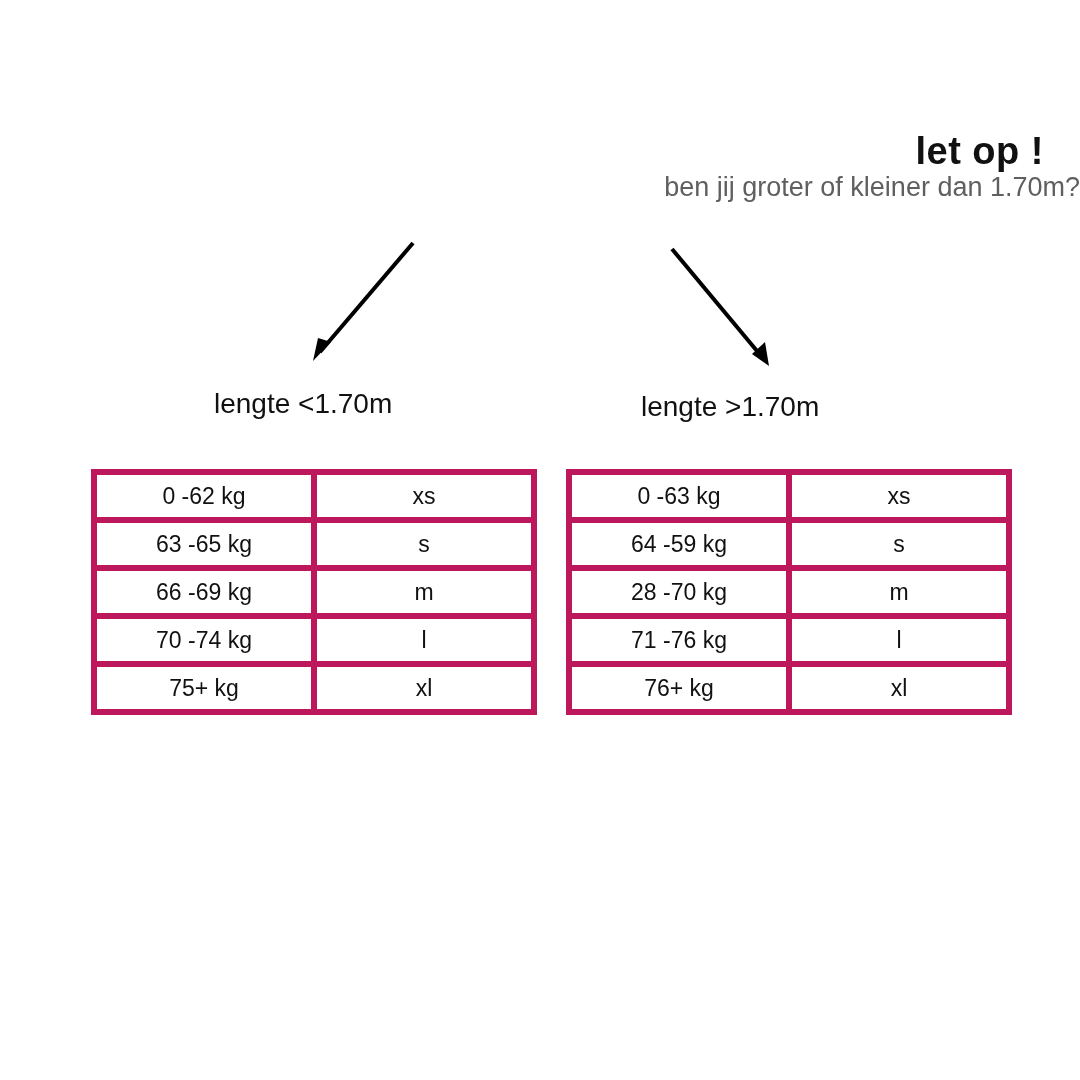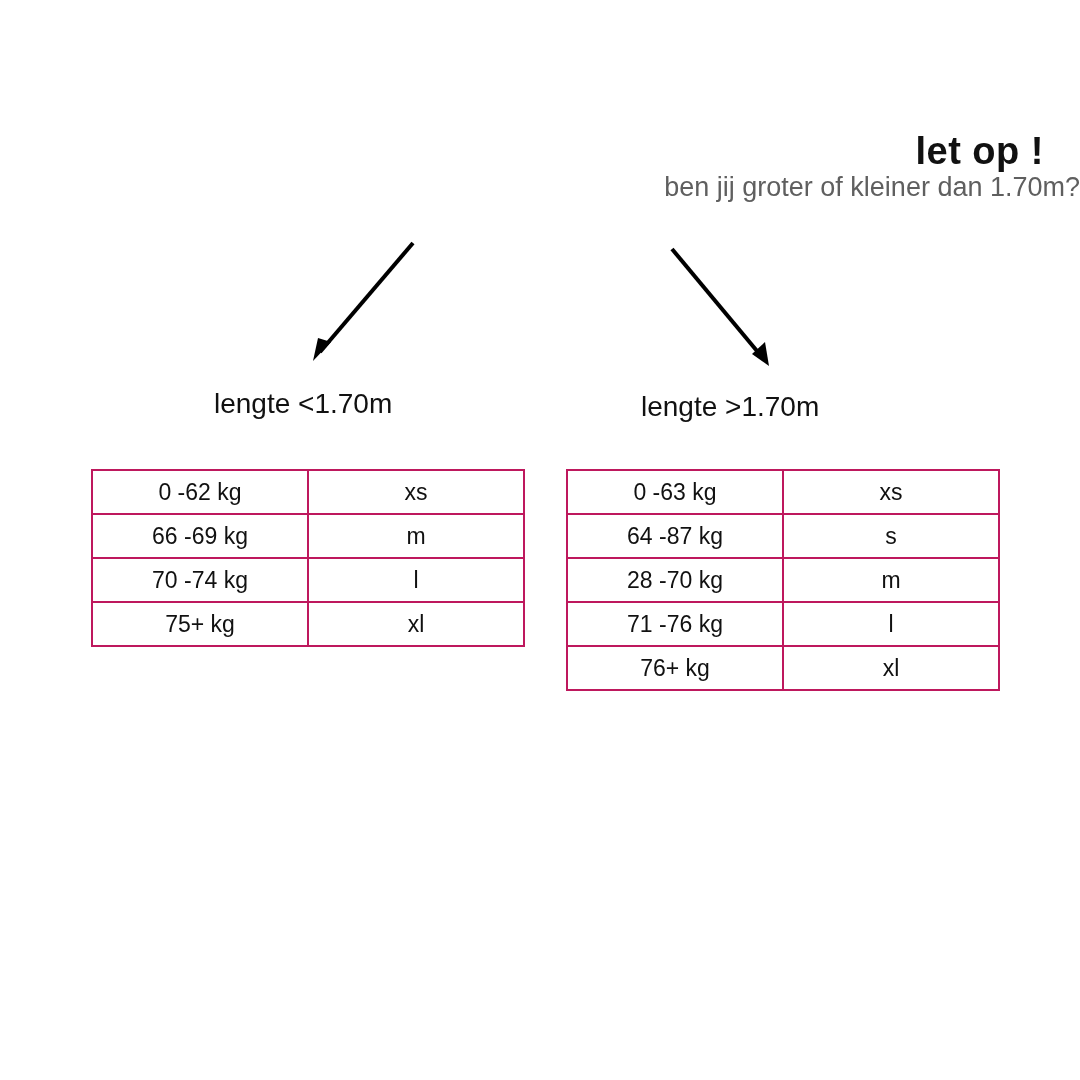--- a/index.html
+++ b/index.html
@@ -83,21 +83,21 @@
     left: 91px;
     width: 430px;
   }
   table.size-table.right {
     top: 469px;
     left: 566px;
     width: 430px;
     padding-left: 20px;
   }
   table.size-table td {
-    border: 2px solid #be185d;
+    border: 6px solid #be185d;
     height: 42px;
     text-align: center;
     vertical-align: middle;
     font-size: 23px;
     font-weight: 400;
     color: #111111;
     padding: 0;
   }
   table.size-table td.weight {
     width: 214px;
@@ -129,20 +129,24 @@
   <div class="branch-label left">lengte &lt;1.70m</div>
   <div class="branch-label right">lengte &gt;1.70m</div>
 
   <table class="size-table left">
     <tbody>
       <tr>
         <td class="weight">0 -62 kg</td>
         <td class="size">xs</td>
       </tr>
       <tr>
+        <td class="weight">63 -65 kg</td>
+        <td class="size">s</td>
+      </tr>
+      <tr>
         <td class="weight">66 -69 kg</td>
         <td class="size">m</td>
       </tr>
       <tr>
         <td class="weight">70 -74 kg</td>
         <td class="size">l</td>
       </tr>
       <tr>
         <td class="weight">75+ kg</td>
         <td class="size">xl</td>
@@ -150,21 +154,21 @@
     </tbody>
   </table>
 
   <table class="size-table right">
     <tbody>
       <tr>
         <td class="weight">0 -63 kg</td>
         <td class="size">xs</td>
       </tr>
       <tr>
-        <td class="weight">64 -87 kg</td>
+        <td class="weight">64 -59 kg</td>
         <td class="size">s</td>
       </tr>
       <tr>
         <td class="weight">28 -70 kg</td>
         <td class="size">m</td>
       </tr>
       <tr>
         <td class="weight">71 -76 kg</td>
         <td class="size">l</td>
       </tr>

